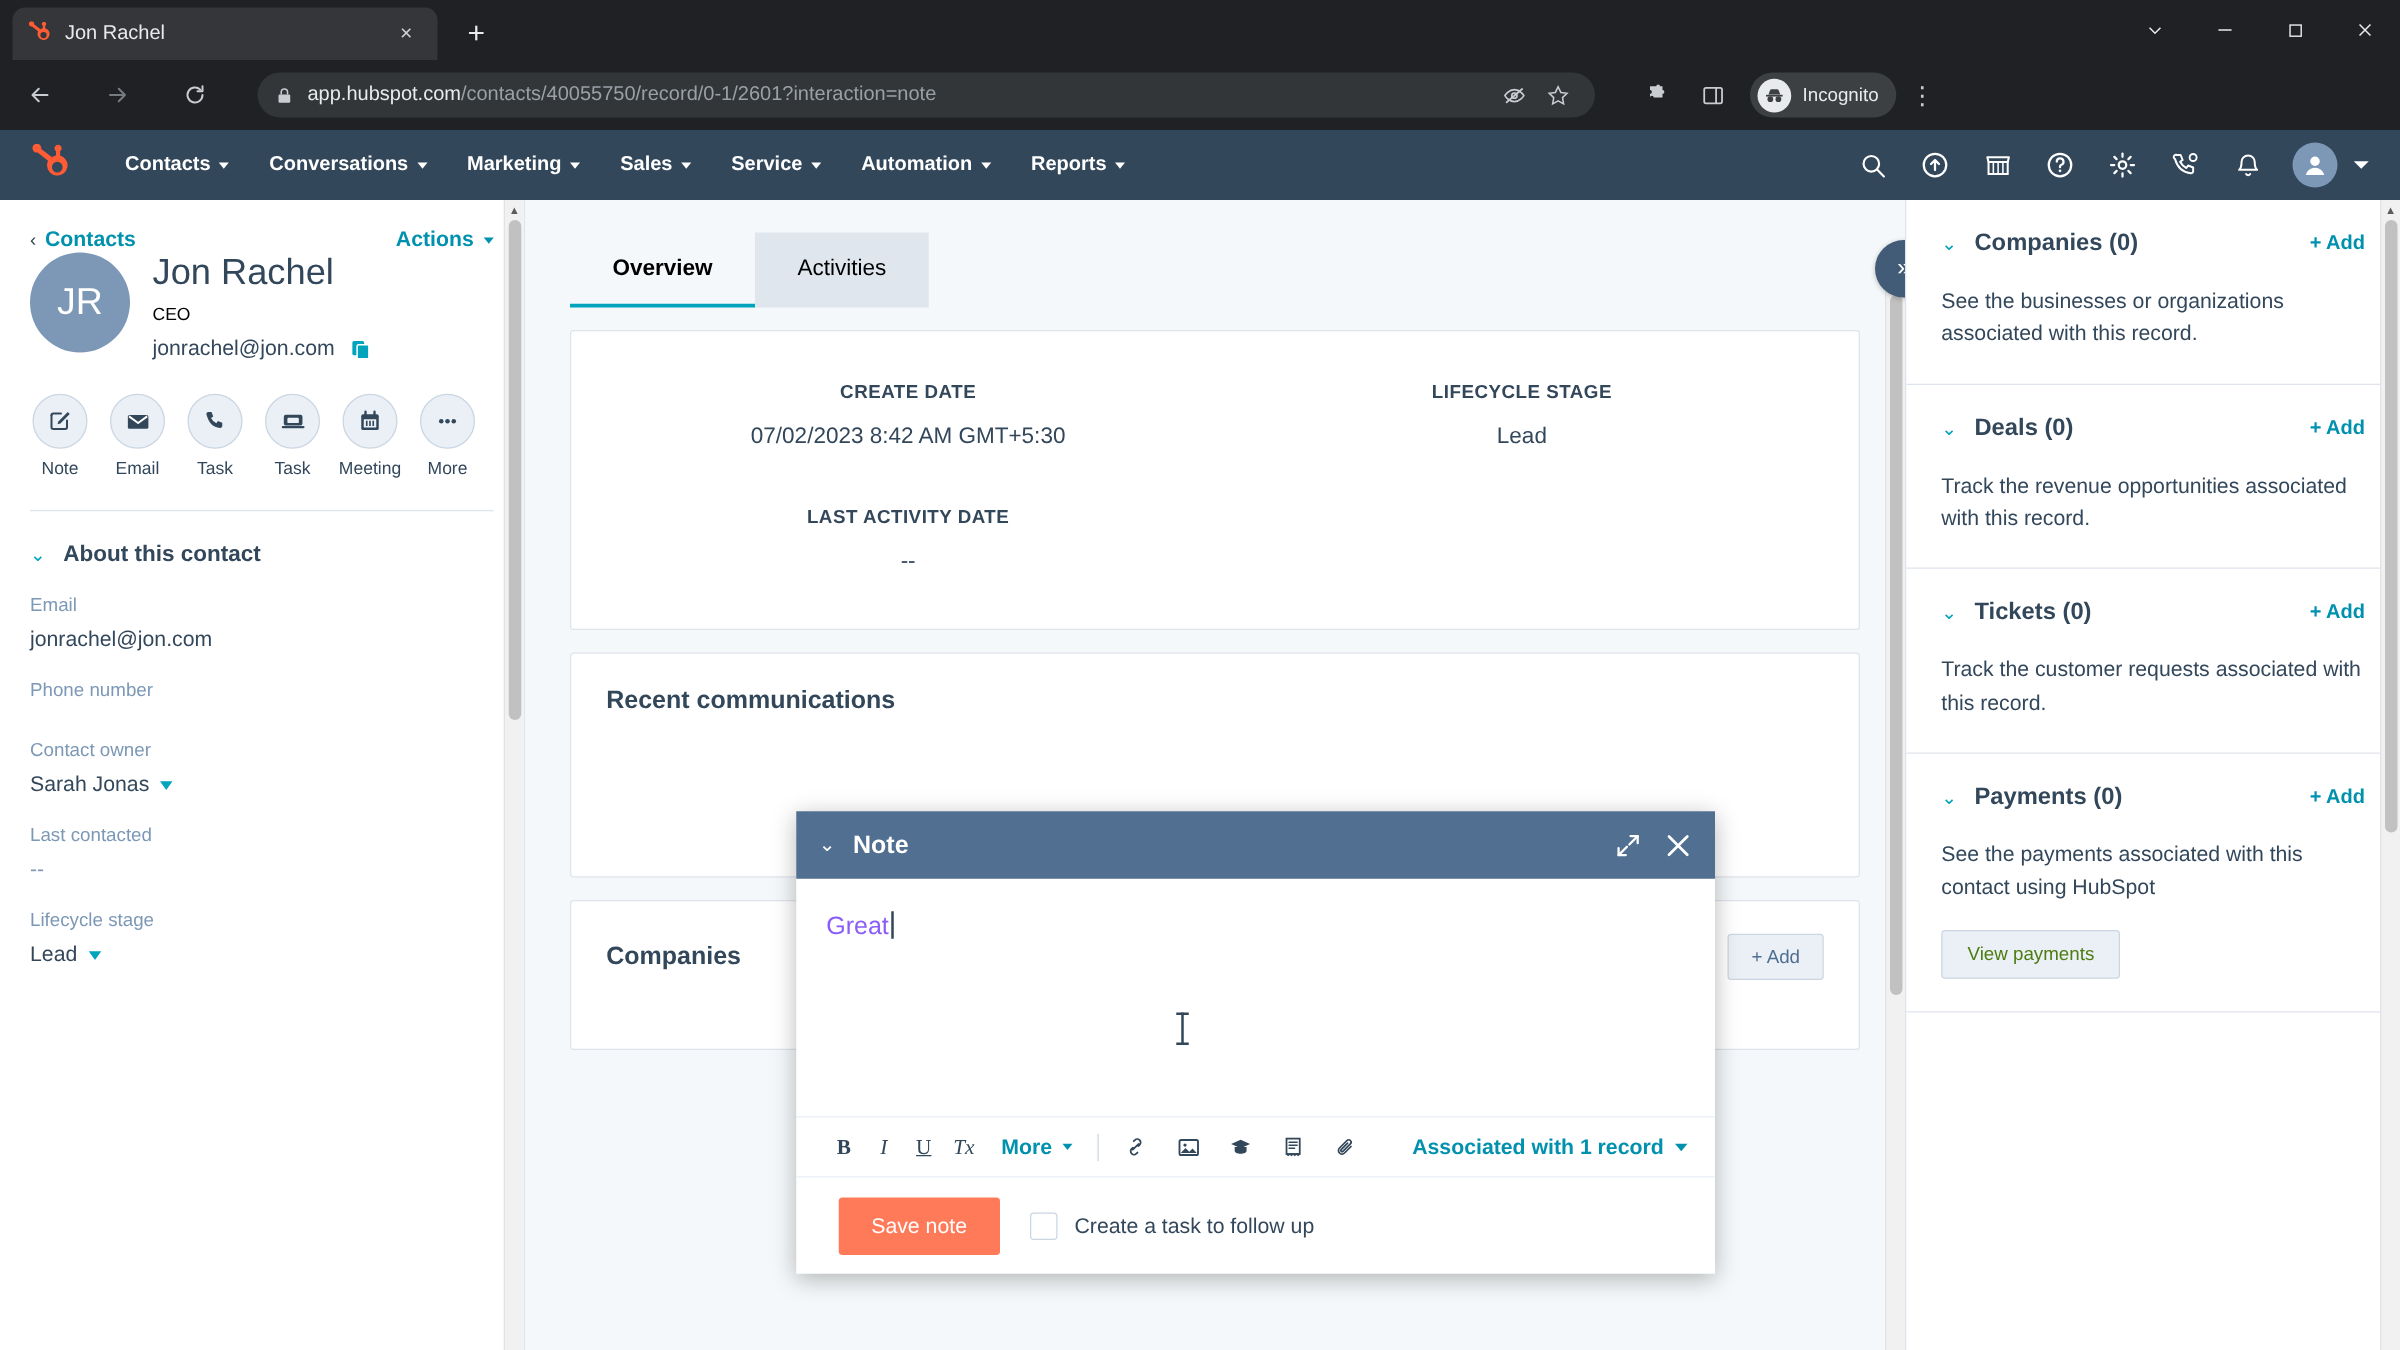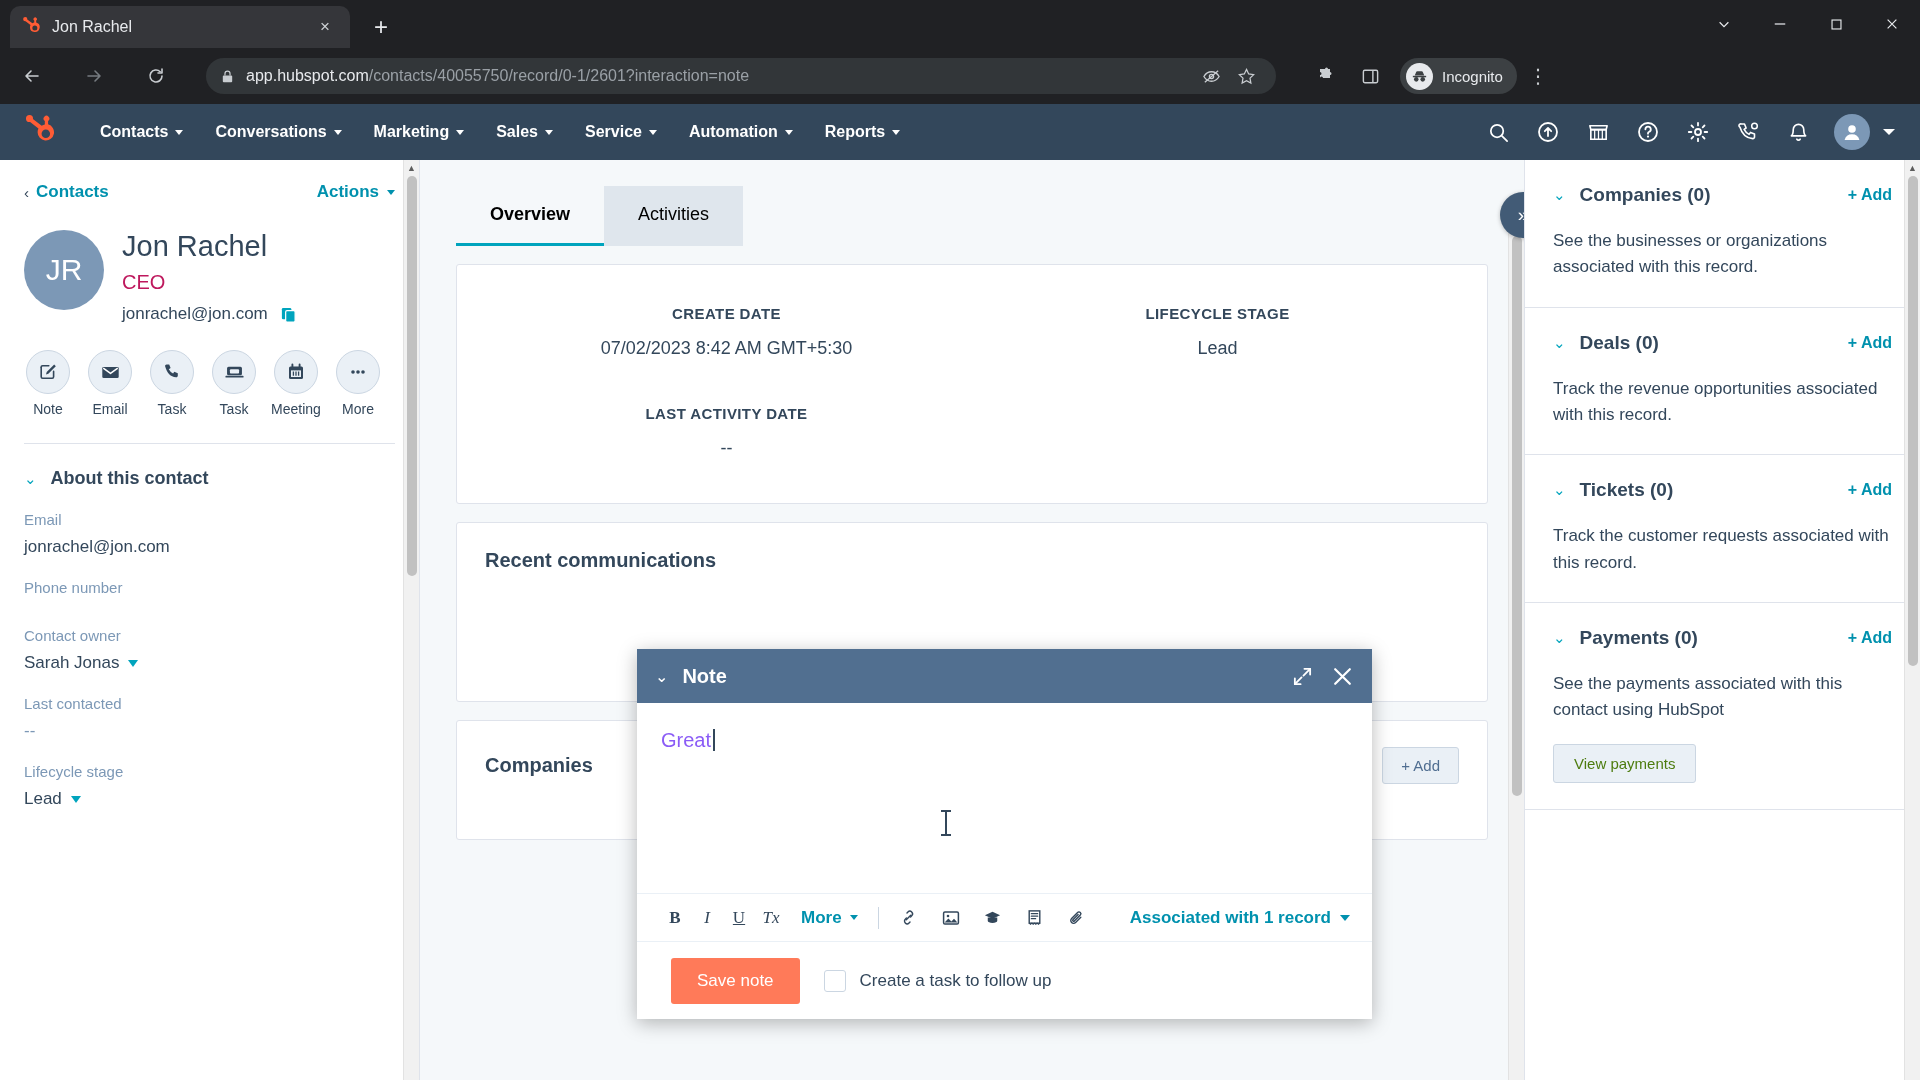--- a/index.html
+++ b/index.html
@@ -112,28 +112,28 @@
   .crumb-row { display: flex; align-items: center; justify-content: space-between; }
   .crumb {
     display: flex; align-items: center; gap: 7px; color: #0091ae;
     font-size: 17px; font-weight: 700;
   }
   .crumb .chev-left { font-size: 15px; font-weight: 400; color: #33475b; }
   .actions-link {
     color: #0091ae; font-size: 17px; font-weight: 700; display: flex;
     align-items: center; gap: 8px;
   }
-  .contact-head { display: flex; gap: 18px; margin-top: 28px; align-items: flex-start; }
+  .contact-head { display: flex; gap: 18px; align-items: flex-start; }
   .avatar-lg {
     width: 80px; height: 80px; border-radius: 50%; background: #7c98b6; color: #fff;
     display: flex; align-items: center; justify-content: center; font-size: 30px;
     flex: 0 0 80px;
   }
   .contact-name { font-size: 29px; font-weight: 400; color: #33475b; line-height: 1.15; }
-  .contact-title { font-size: 20px; color: #be185d; margin-top: 8px; }
+  .contact-title { font-size: 14px; color: #000000; margin-top: 8px; }
   .contact-email-row { display: flex; align-items: center; gap: 12px; margin-top: 10px; }
   .contact-email { font-size: 17px; color: #33475b; }
 
   .action-row { display: flex; gap: 18px; margin-top: 26px; padding-left: 2px; }
   .action-item { display: flex; flex-direction: column; align-items: center; gap: 7px; width: 44px; }
   .action-circle {
     width: 44px; height: 44px; border-radius: 50%; background: #eaf0f6;
     border: 1px solid #cbd6e2; display: flex; align-items: center; justify-content: center;
     color: #33475b;
   }

